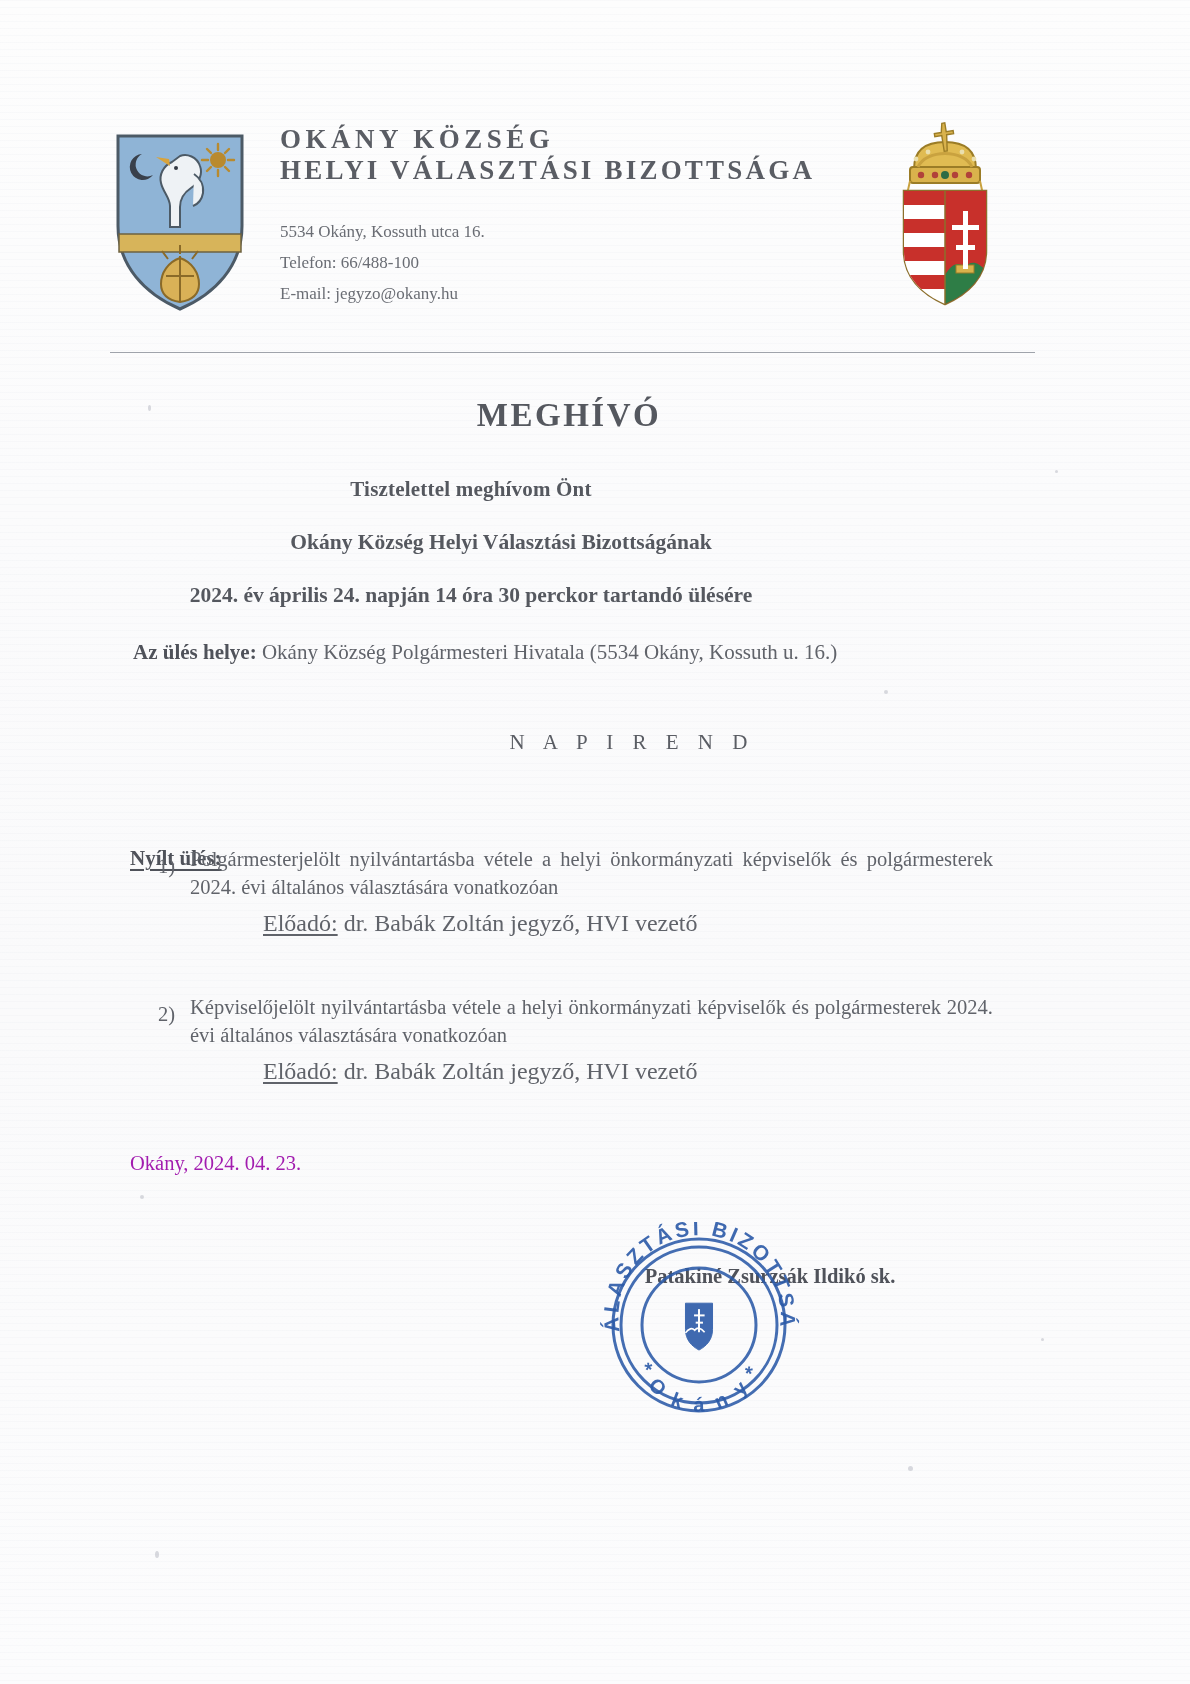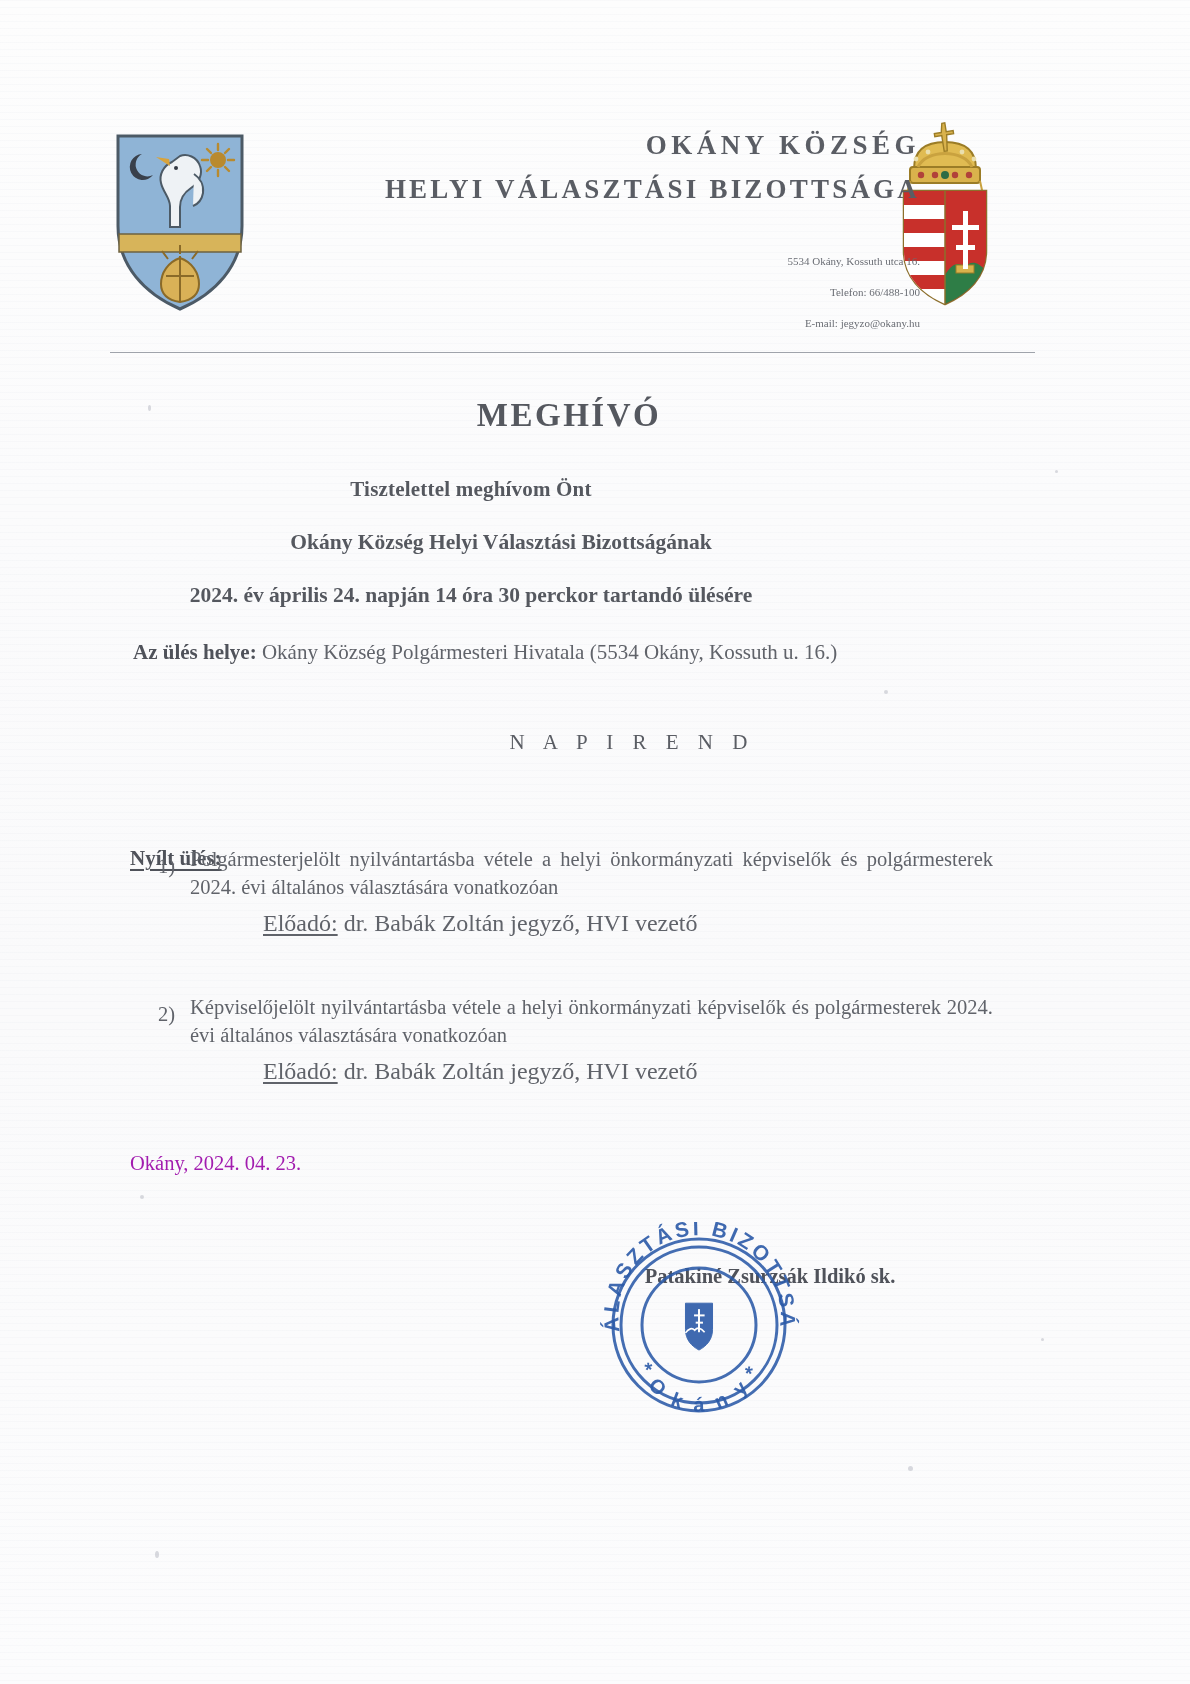--- a/index.html
+++ b/index.html
@@ -33,32 +33,32 @@
   .content{position:absolute;inset:0;}
 
   
   .header{
     position:absolute;left:110px;top:110px;width:970px;height:240px;
   }
   .crest-left{position:absolute;left:0px;top:20px;width:140px;height:185px;}
   .crest-right{position:absolute;right:70px;top:5px;width:130px;height:195px;}
 
   .head-text{
-    position:absolute;left:170px;top:20px;width:640px;text-align:right;
+    position:absolute;left:170px;top:14px;width:640px;text-align:left;
   }
   .org-line1{
     font-size:27px;letter-spacing:4.5px;font-weight:700;color:#5a5d64;
     font-family:"Liberation Serif",serif;
   }
   .org-line2{
     font-size:27px;letter-spacing:3.2px;font-weight:700;color:#5a5d64;
-    margin-top:13px;
+    margin-top:0;
     font-family:"Liberation Serif",serif;
   }
-  .contact{margin-top:41px;font-size:11px;line-height:31px;color:#6a6d74;}
+  .contact{margin-top:30px;font-size:17px;line-height:31px;color:#6a6d74;}
 
   .rule{
     position:absolute;left:110px;top:352px;width:925px;height:1px;
     background:#9fa3ab;
   }
 
   
   .title{
     position:absolute;left:0;top:397px;width:1138px;text-align:center;
     font-size:33px;font-weight:700;letter-spacing:2.5px;color:#55585f;

